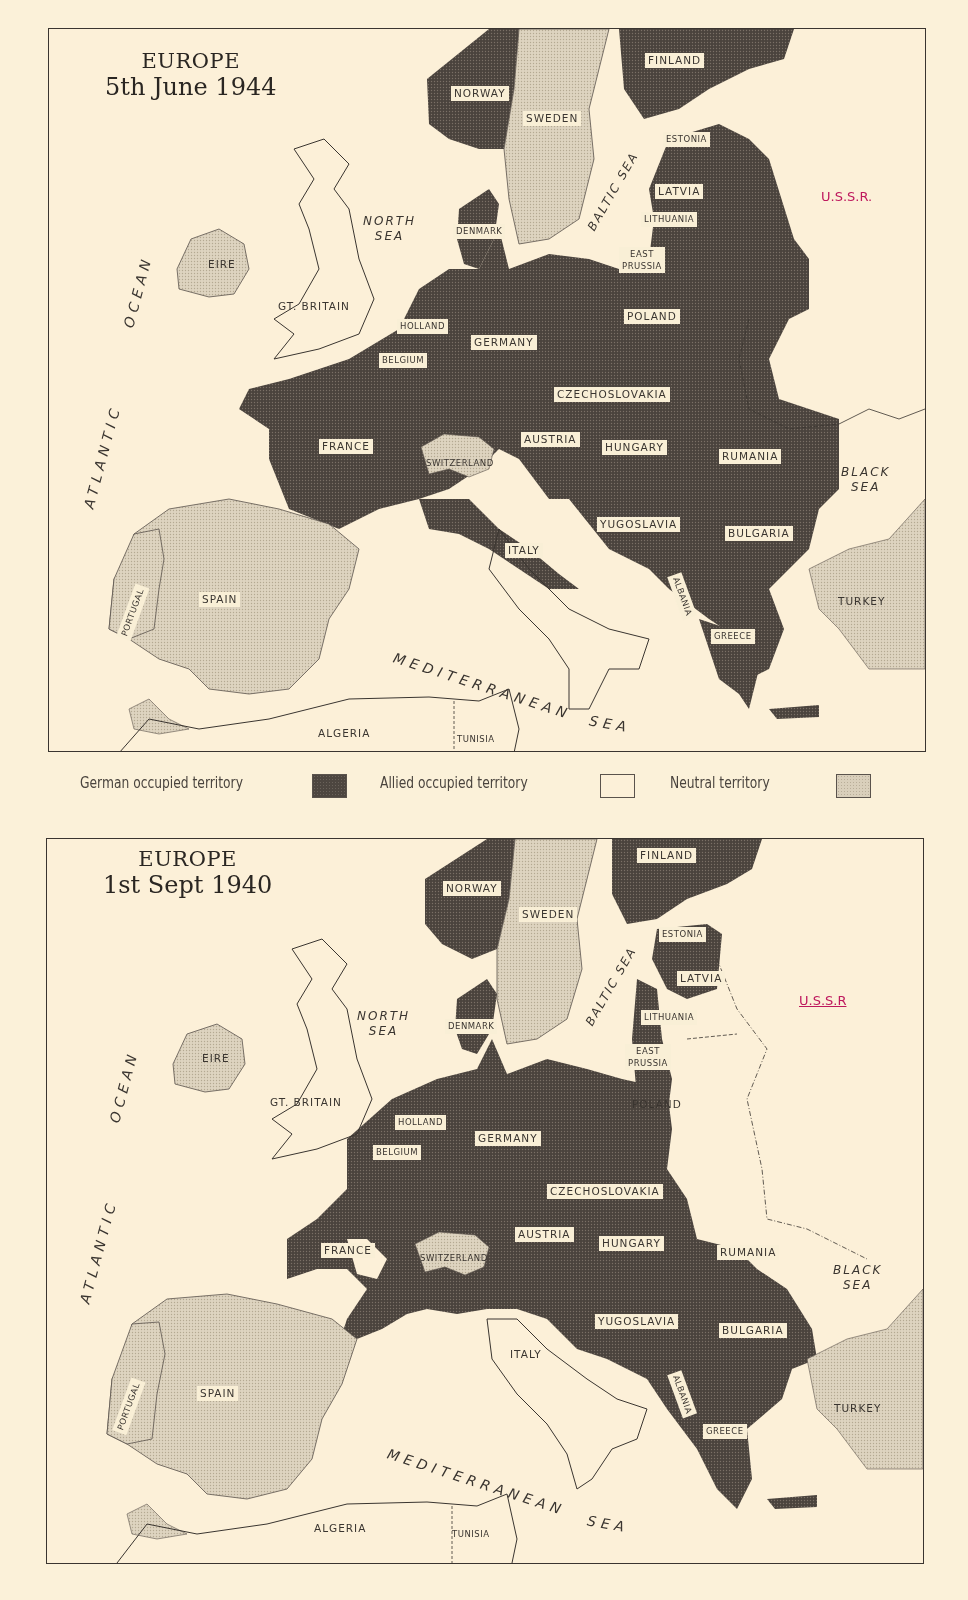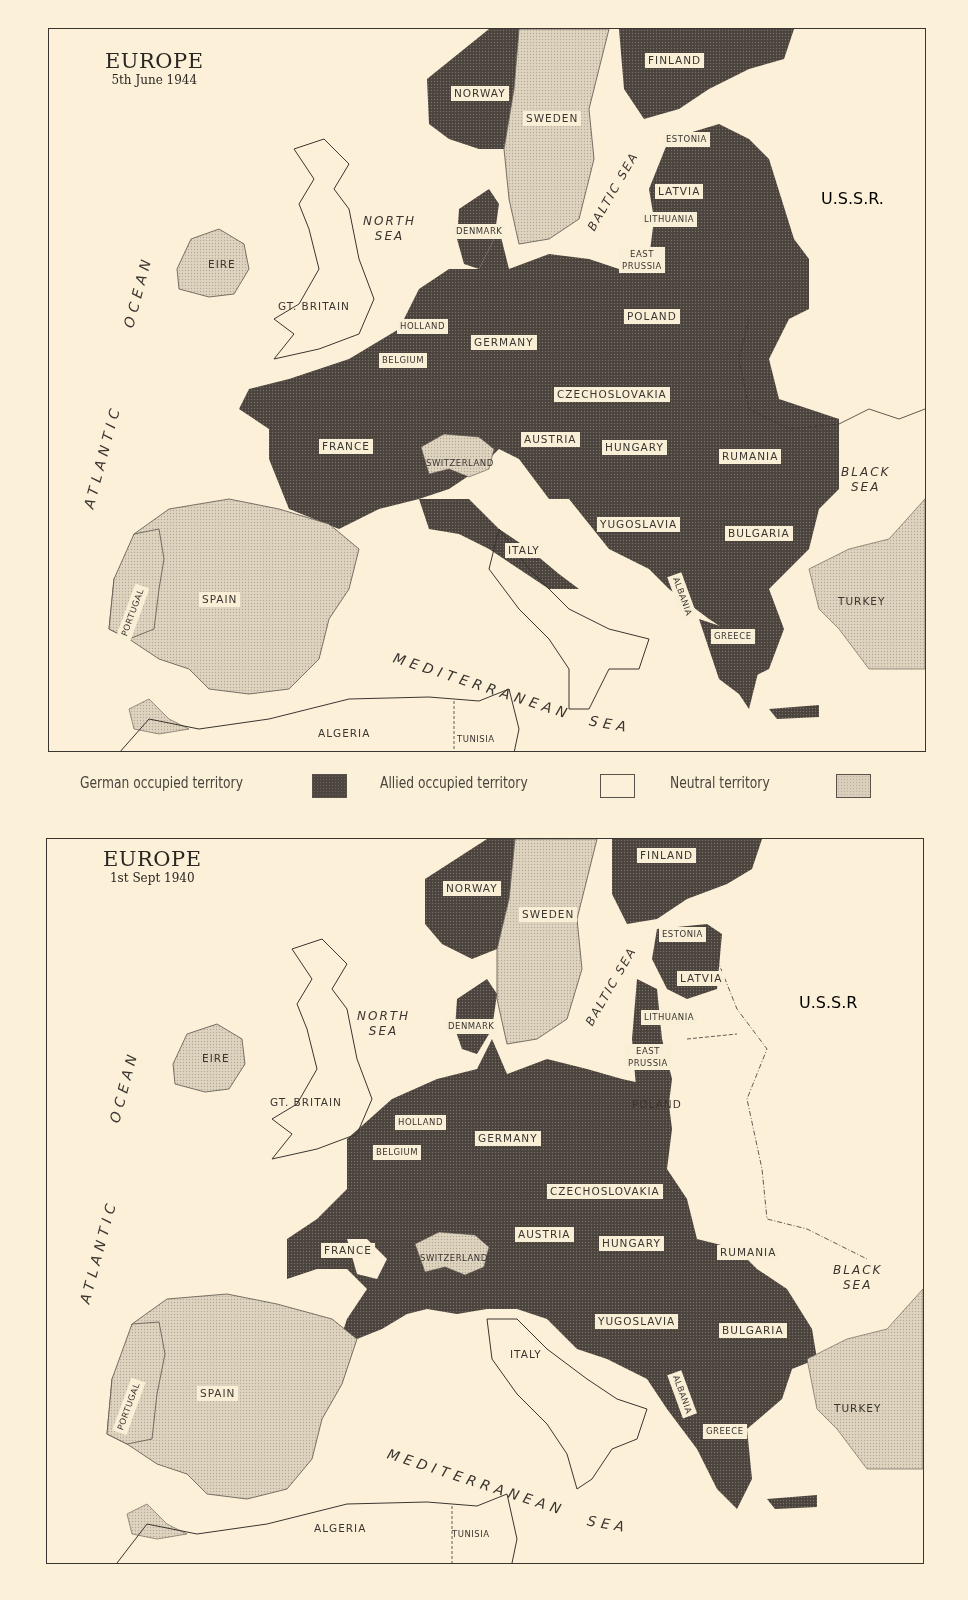--- a/index.html
+++ b/index.html
@@ -4,28 +4,28 @@
 <style>
   html,body{margin:0;padding:0;}
   body{width:968px;height:1600px;background:#fbf1d9;position:relative;overflow:hidden;font-family:"DejaVu Sans",sans-serif;color:#2e2a26;}
   .bleed{position:absolute;left:60px;top:30px;width:870px;height:690px;opacity:0.07;font-family:"DejaVu Serif",serif;font-size:20px;line-height:31px;color:#000;pointer-events:none;overflow:hidden;}
   .map{position:absolute;border:1.6px solid #3a3530;background:#fcf0d8;overflow:hidden;}
   #map1{left:48px;top:28px;width:876px;height:722px;}
   #map2{left:46px;top:838px;width:876px;height:724px;}
   .map svg{position:absolute;left:0;top:0;width:876px;height:724px;}
   .title{position:absolute;font-family:"DejaVu Serif",serif;text-align:center;color:#2a2622;}
   .title .t1{font-size:21px;letter-spacing:0.5px;}
-  .title .t2{font-size:12px;}
+  .title .t2{font-size:24px;}
   .lbl{position:absolute;background:#f9efd6;color:#3a3530;font-size:10.5px;letter-spacing:1px;padding:1px 3px;line-height:13px;white-space:nowrap;}
   .lbl.small{font-size:8.5px;letter-spacing:0.5px;}
   .lbl.plain{background:transparent;}
   .lbl.two{text-align:center;line-height:12px;}
   .sea{position:absolute;font-style:italic;font-size:12px;letter-spacing:2px;color:#3a3530;text-align:center;line-height:15px;white-space:nowrap;}
   .sea.big{font-size:14px;letter-spacing:5px;}
-  .ussr{position:absolute;font-size:16px;color:#000000;}
+  .ussr{position:absolute;font-size:13px;color:#be185d;}
   .legend{position:absolute;top:774px;left:0;width:968px;height:30px;}
   .legend .li{position:absolute;top:0;font-size:15px;color:#4a443e;font-family:"DejaVu Sans",sans-serif;transform:scaleX(0.82);transform-origin:left center;white-space:nowrap;}
   .legend .sw{position:absolute;top:0;width:33px;height:22px;border:1px solid #5a534c;}
   .sw.german{background:#4d4640;background-image:radial-gradient(#6a625a 0.8px,transparent 0.9px);background-size:3px 3px;}
   .sw.allied{background:#fcf0d8;}
   .sw.neutral{background:#d9cfbb;background-image:radial-gradient(#b9ae99 0.8px,transparent 0.9px);background-size:3px 3px;}
 </style>
 </head>
 <body>
 
@@ -210,21 +210,21 @@
   <span class="lbl" style="left:548px;top:475px;">YUGOSLAVIA</span>
   <span class="lbl" style="left:672px;top:484px;">BULGARIA</span>
   <span class="lbl plain" style="left:460px;top:508px;">ITALY</span>
   <span class="lbl small" style="left:612px;top:548px;transform:rotate(70deg);">ALBANIA</span>
   <span class="lbl small" style="left:656px;top:585px;">GREECE</span>
   <span class="lbl plain" style="left:784px;top:562px;">TURKEY</span>
   <span class="lbl small" style="left:54px;top:560px;transform:rotate(-70deg);">PORTUGAL</span>
   <span class="lbl" style="left:150px;top:547px;">SPAIN</span>
   <span class="lbl plain" style="left:264px;top:682px;">ALGERIA</span>
   <span class="lbl small plain" style="left:402px;top:688px;">TUNISIA</span>
-  <span class="ussr" style="left:752px;top:154px;">U.S.S.R</span>
+  <span class="ussr" style="left:752px;top:154px;text-decoration:underline;">U.S.S.R</span>
 
   <div class="sea" style="left:310px;top:170px;"><span>NORTH</span><br><span>SEA</span></div>
   <div class="sea" style="left:520px;top:140px;transform:rotate(-60deg);">BALTIC SEA</div>
   <div class="sea big" style="left:-2px;top:405px;transform:rotate(-75deg);">ATLANTIC</div>
   <div class="sea big" style="left:40px;top:240px;transform:rotate(-75deg);">OCEAN</div>
   <div class="sea" style="left:786px;top:424px;"><span>BLACK</span><br><span>SEA</span></div>
   <div class="sea big" style="left:336px;top:636px;transform:rotate(18deg);">MEDITERRANEAN</div>
   <div class="sea big" style="left:540px;top:678px;transform:rotate(10deg);">SEA</div>
 </div>
 

